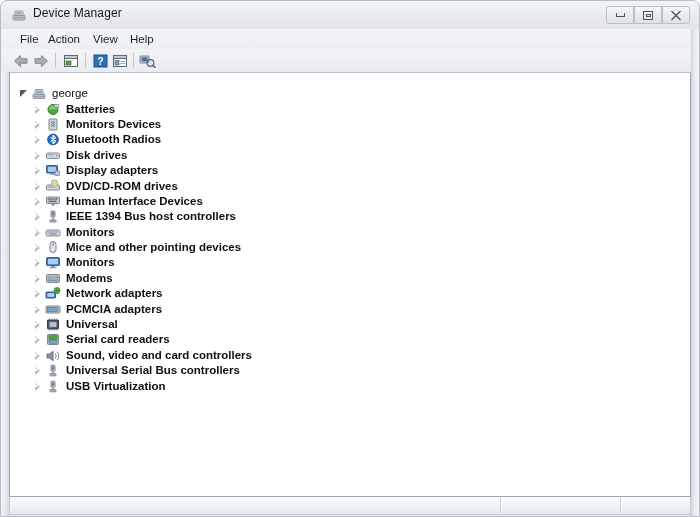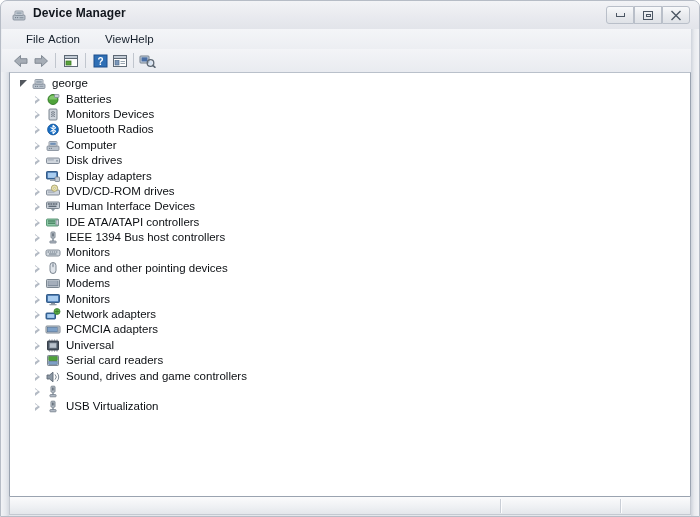--- a/index.html
+++ b/index.html
@@ -60,21 +60,20 @@
     left: 10px; top: 6px;
     width: 16px; height: 16px;
   }
   #title-text {
     position: absolute;
     left: 32px; top: 5px;
     font-size: 12px;
     color: #11161d;
     letter-spacing: .1px;
     white-space: nowrap;
-    font-weight: bold;
   }
 
   
   .winbtn {
     position: absolute;
     top: 5px;
     width: 28px;
     height: 18px;
     box-sizing: border-box;
     background: linear-gradient(180deg, #f8f9fb 0%, #e9ebef 50%, #dfe2e7 100%);
@@ -181,21 +180,21 @@
 
   .row {
     position: relative;
     height: 15.4px;
     display: flex;
     align-items: center;
     white-space: nowrap;
     cursor: default;
   }
   .row-root { padding-left: 8px; }
-  .row-child { padding-left: 22px; }
+  .row-child { padding-left: 22px; font-weight: bold; }
 
   .twisty {
     width: 11px;
     height: 11px;
     flex: 0 0 11px;
     position: relative;
   }
   
   .twisty-collapsed::before {
     content: "";
@@ -297,23 +296,23 @@
     </div>
 
     <div class="winbtn" id="btn-close">
       <svg width="12" height="11" viewBox="0 0 12 11">
         <path d="M1.5 1 L10.5 10 M10.5 1 L1.5 10" stroke="#4b5663" stroke-width="1.4" fill="none"></path>
       </svg>
     </div>
   </div>
 
   <div id="menubar">
-    <div class="menu-item" style="left:18px">File</div>
+    <div class="menu-item" style="left:12px">File</div>
     <div class="menu-item" style="left:40px">Action</div>
-    <div class="menu-item" style="left:97px">View</div>
+    <div class="menu-item" style="left:85px">View</div>
     <div class="menu-item" style="left:122px">Help</div>
   </div>
 
   <div id="toolbar">
 
     <div class="tb" style="left:10px">
       <svg width="16" height="14" viewBox="0 0 16 14">
         <path d="M7.5 1.5 L1.5 7 L7.5 12.5 L7.5 9.3 L14 9.3 L14 4.7 L7.5 4.7 Z" fill="#a6adb6" stroke="#7b838d" stroke-width="0.9" stroke-linejoin="round"></path>
       </svg>
     </div>
@@ -364,21 +363,21 @@
         <circle cx="11.5" cy="9" r="2.1" fill="#cfe0f2" opacity="0.8"></circle>
       </svg>
     </div>
   </div>
 
   <div id="left-edge"></div>
   <div id="right-edge"></div>
 
   <div id="content">
 
-    <div class="row row-root" style="margin-top:3px;">
+    <div class="row row-root" style="margin-top:13px;">
       <div class="twisty twisty-expanded"></div>
       <div class="ticon">
         <svg width="16" height="15" viewBox="0 0 16 15">
           <rect x="2" y="8" width="12" height="4.5" rx="1" fill="#b9c2cc" stroke="#7d8894" stroke-width="0.8"></rect>
           <rect x="4" y="3.5" width="8" height="4.5" rx="0.8" fill="#d7dde3" stroke="#7d8894" stroke-width="0.8"></rect>
           <rect x="5.2" y="4.6" width="5.6" height="2.3" fill="#9aa6b2"></rect>
           <circle cx="4.6" cy="10.3" r="0.65" fill="#6f7b88"></circle>
           <circle cx="6.4" cy="10.3" r="0.65" fill="#6f7b88"></circle>
           <rect x="8.4" y="9.8" width="4" height="1.1" fill="#8d98a4"></rect>
         </svg>
@@ -408,31 +407,20 @@
           <div class="twisty twisty-collapsed"></div>
           <div class="ticon"><svg width="16" height="15" viewBox="0 0 16 15">
               <circle cx="8" cy="7.5" r="5.4" fill="#1a6fc4" stroke="#0e4f94" stroke-width="0.8"></circle>
               <path d="M8 3.2 L10.6 5.9 L5.6 9.6 M8 11.8 L10.6 9.1 L5.6 5.4 M8 3.2 L8 11.8" stroke="#ffffff" stroke-width="1.1" fill="none" stroke-linejoin="round"></path>
             </svg></div>
           <div class="label">Bluetooth Radios</div>
         </div>
         <div class="row row-child">
           <div class="twisty twisty-collapsed"></div>
           <div class="ticon"><svg width="16" height="15" viewBox="0 0 16 15">
-              <rect x="2" y="8" width="12" height="4.5" rx="1" fill="#b9c2cc" stroke="#7d8894" stroke-width="0.8"></rect>
-              <rect x="4" y="3.5" width="8" height="4.5" rx="0.8" fill="#d7dde3" stroke="#7d8894" stroke-width="0.8"></rect>
-              <rect x="5.2" y="4.6" width="5.6" height="2.3" fill="#6f8fb5"></rect>
-              <circle cx="4.6" cy="10.3" r="0.65" fill="#6f7b88"></circle>
-              <circle cx="6.4" cy="10.3" r="0.65" fill="#6f7b88"></circle>
-            </svg></div>
-          <div class="label">Computer</div>
-        </div>
-        <div class="row row-child">
-          <div class="twisty twisty-collapsed"></div>
-          <div class="ticon"><svg width="16" height="15" viewBox="0 0 16 15">
               <rect x="1.5" y="5" width="13" height="5.5" rx="1.2" fill="#d0d6dd" stroke="#78828e" stroke-width="0.9"></rect>
               <rect x="2.8" y="6.4" width="6" height="1" fill="#9aa4b0"></rect>
               <circle cx="12" cy="7.8" r="1" fill="#8c98a4"></circle>
             </svg></div>
           <div class="label">Disk drives</div>
         </div>
         <div class="row row-child">
           <div class="twisty twisty-collapsed"></div>
           <div class="ticon"><svg width="16" height="15" viewBox="0 0 16 15">
               <rect x="1.5" y="2.5" width="11" height="7.5" rx="0.8" fill="#3f6fa8" stroke="#27507e" stroke-width="0.9"></rect>
@@ -461,30 +449,20 @@
               <rect x="7.8" y="4.2" width="2" height="1.6" fill="#5f6a76"></rect>
               <rect x="10.3" y="4.2" width="2" height="1.6" fill="#5f6a76"></rect>
               <rect x="3.5" y="6.6" width="8" height="1.5" fill="#5f6a76"></rect>
               <path d="M6 10 l2 2.5 l2-2.5" fill="#8c98a4"></path>
             </svg></div>
           <div class="label">Human Interface Devices</div>
         </div>
         <div class="row row-child">
           <div class="twisty twisty-collapsed"></div>
           <div class="ticon"><svg width="16" height="15" viewBox="0 0 16 15">
-              <rect x="1.5" y="4" width="12" height="7" rx="1" fill="#8fc9a8" stroke="#4f8f6c" stroke-width="0.9"></rect>
-              <rect x="3" y="5.4" width="7" height="1.2" fill="#3f7a5b"></rect>
-              <rect x="3" y="7.6" width="7" height="1.2" fill="#3f7a5b"></rect>
-              <rect x="11" y="5" width="2.6" height="5" fill="#cfd5dd" stroke="#78828e" stroke-width="0.7"></rect>
-            </svg></div>
-          <div class="label">IDE ATA/ATAPI controllers</div>
-        </div>
-        <div class="row row-child">
-          <div class="twisty twisty-collapsed"></div>
-          <div class="ticon"><svg width="16" height="15" viewBox="0 0 16 15">
               <rect x="6" y="2" width="4" height="6" rx="0.8" fill="#c9d0d8" stroke="#6f7a86" stroke-width="0.9"></rect>
               <rect x="7.2" y="3.2" width="1.6" height="3.4" fill="#5f6a76"></rect>
               <rect x="7.2" y="8" width="1.6" height="3" fill="#8c98a4"></rect>
               <rect x="4.8" y="11" width="6.4" height="2" rx="0.7" fill="#b6bec8" stroke="#6f7a86" stroke-width="0.8"></rect>
             </svg></div>
           <div class="label">IEEE 1394 Bus host controllers</div>
         </div>
         <div class="row row-child">
           <div class="twisty twisty-collapsed"></div>
           <div class="ticon"><svg width="16" height="15" viewBox="0 0 16 15">
@@ -503,39 +481,39 @@
           <div class="ticon"><svg width="16" height="15" viewBox="0 0 16 15">
               <path d="M5 4.5a3 3 0 0 1 6 0v5a3 3 0 0 1-6 0z" fill="#dfe4ea" stroke="#6f7a86" stroke-width="0.9"></path>
               <path d="M8 2.2 L8 6.2" stroke="#6f7a86" stroke-width="0.8"></path>
               <rect x="7.3" y="3.4" width="1.4" height="2.2" rx="0.6" fill="#9aa4b0"></rect>
             </svg></div>
           <div class="label">Mice and other pointing devices</div>
         </div>
         <div class="row row-child">
           <div class="twisty twisty-collapsed"></div>
           <div class="ticon"><svg width="16" height="15" viewBox="0 0 16 15">
-              <rect x="1.5" y="3.5" width="13" height="8" rx="0.8" fill="#c3cad2" stroke="#6f7a86" stroke-width="0.9"></rect>
-              <rect x="2.8" y="4.8" width="10.4" height="5.4" fill="#7f8c9c"></rect>
-              <path d="M3.4 5.6h9M3.4 6.6h9M3.4 7.6h9M3.4 8.6h9" stroke="#cfd6de" stroke-width="0.5"></path>
-            </svg></div>
-          <div class="label">Modems</div>
-        </div>
-        <div class="row row-child">
-          <div class="twisty twisty-collapsed"></div>
-          <div class="ticon"><svg width="16" height="15" viewBox="0 0 16 15">
               <rect x="1.5" y="2.5" width="13" height="8" rx="0.9" fill="#3f6fa8" stroke="#27507e" stroke-width="0.9"></rect>
               <rect x="2.9" y="3.8" width="10.2" height="5.5" fill="#a9cdf0"></rect>
               <rect x="6" y="10.8" width="4" height="1.6" fill="#8b96a2"></rect>
               <rect x="4.3" y="12.2" width="7.4" height="1" rx="0.4" fill="#7d8894"></rect>
             </svg></div>
           <div class="label">Monitors</div>
         </div>
         <div class="row row-child">
           <div class="twisty twisty-collapsed"></div>
           <div class="ticon"><svg width="16" height="15" viewBox="0 0 16 15">
+              <rect x="1.5" y="3.5" width="13" height="8" rx="0.8" fill="#c3cad2" stroke="#6f7a86" stroke-width="0.9"></rect>
+              <rect x="2.8" y="4.8" width="10.4" height="5.4" fill="#7f8c9c"></rect>
+              <path d="M3.4 5.6h9M3.4 6.6h9M3.4 7.6h9M3.4 8.6h9" stroke="#cfd6de" stroke-width="0.5"></path>
+            </svg></div>
+          <div class="label">Modems</div>
+        </div>
+        <div class="row row-child">
+          <div class="twisty twisty-collapsed"></div>
+          <div class="ticon"><svg width="16" height="15" viewBox="0 0 16 15">
               <rect x="1" y="6" width="9.5" height="6" rx="0.8" fill="#3f6fa8" stroke="#27507e" stroke-width="0.9"></rect>
               <rect x="2.2" y="7.1" width="7.1" height="3.8" fill="#a9cdf0"></rect>
               <circle cx="12" cy="4.5" r="3" fill="#5fb14a" stroke="#3a7f2d" stroke-width="0.8"></circle>
               <path d="M9.6 4.5h4.8M12 2.1v4.8" stroke="#2f6b24" stroke-width="0.6"></path>
             </svg></div>
           <div class="label">Network adapters</div>
         </div>
         <div class="row row-child">
           <div class="twisty twisty-collapsed"></div>
           <div class="ticon"><svg width="16" height="15" viewBox="0 0 16 15">
@@ -562,31 +540,32 @@
               <rect x="3.8" y="8.5" width="8.4" height="2.8" fill="#7da0c7" stroke="#4f6c8e" stroke-width="0.6"></rect>
             </svg></div>
           <div class="label">Serial card readers</div>
         </div>
         <div class="row row-child">
           <div class="twisty twisty-collapsed"></div>
           <div class="ticon"><svg width="16" height="15" viewBox="0 0 16 15">
               <path d="M2 6h2.6L8 3.2v9.6L4.6 10H2z" fill="#8c98a4" stroke="#5f6a76" stroke-width="0.9" stroke-linejoin="round"></path>
               <path d="M10 5.4a3.6 3.6 0 0 1 0 5.2M12 3.8a6 6 0 0 1 0 8.4" stroke="#6f7a86" stroke-width="0.9" fill="none"></path>
             </svg></div>
-          <div class="label">Sound, drives and game controllers</div>
+          <div class="label">Sound, video and card controllers</div>
         </div>
         <div class="row row-child">
           <div class="twisty twisty-collapsed"></div>
           <div class="ticon"><svg width="16" height="15" viewBox="0 0 16 15">
               <rect x="6" y="2.2" width="4" height="6" rx="0.8" fill="#c9d0d8" stroke="#6f7a86" stroke-width="0.9"></rect>
               <rect x="7.1" y="3.4" width="0.9" height="3.2" fill="#5f6a76"></rect>
               <rect x="8.3" y="3.4" width="0.9" height="3.2" fill="#5f6a76"></rect>
               <rect x="7.2" y="8.2" width="1.6" height="2.6" fill="#8c98a4"></rect>
               <rect x="4.9" y="10.6" width="6.2" height="2.2" rx="0.7" fill="#b6bec8" stroke="#6f7a86" stroke-width="0.8"></rect>
             </svg></div>
+          <div class="label">Universal Serial Bus controllers</div>
         </div>
         <div class="row row-child">
           <div class="twisty twisty-collapsed"></div>
           <div class="ticon"><svg width="16" height="15" viewBox="0 0 16 15">
               <rect x="6" y="2.2" width="4" height="6" rx="0.8" fill="#c9d0d8" stroke="#6f7a86" stroke-width="0.9"></rect>
               <rect x="7.1" y="3.4" width="0.9" height="3.2" fill="#5f6a76"></rect>
               <rect x="8.3" y="3.4" width="0.9" height="3.2" fill="#5f6a76"></rect>
               <rect x="7.2" y="8.2" width="1.6" height="2.6" fill="#8c98a4"></rect>
               <rect x="4.9" y="10.6" width="6.2" height="2.2" rx="0.7" fill="#b6bec8" stroke="#6f7a86" stroke-width="0.8"></rect>
             </svg></div>

